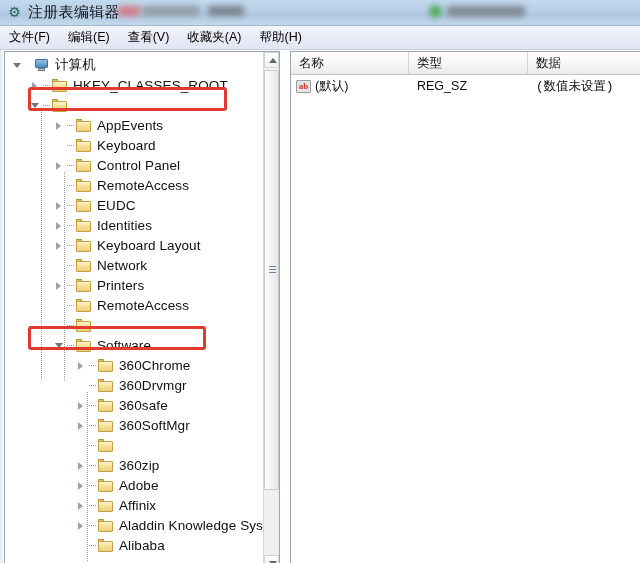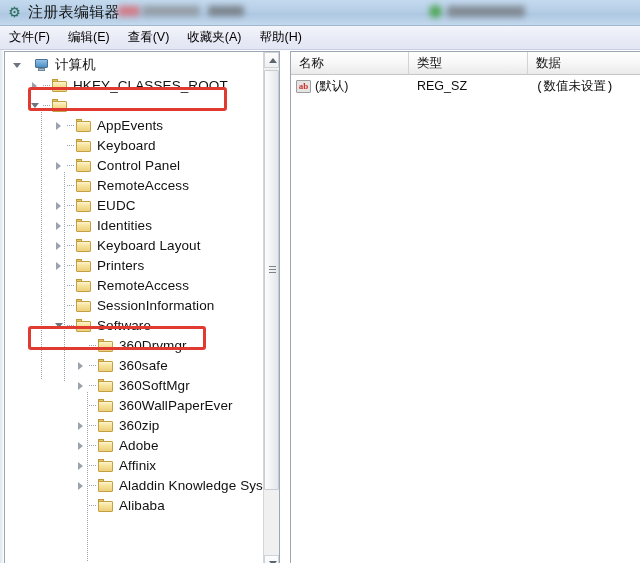--- a/index.html
+++ b/index.html
@@ -441,44 +441,55 @@
           <div class="folder"></div>
           <span class="label">Identities</span>
         </div>
         <div class="row lvl2">
           <div class="twisty collapsed"></div>
           <div class="dots"></div>
           <div class="folder"></div>
           <span class="label">Keyboard Layout</span>
         </div>
         <div class="row lvl2">
+          <div class="twisty none"></div>
+          <div class="dots"></div>
+          <div class="folder"></div>
+          <span class="label">Network</span>
+        </div>
+        <div class="row lvl2">
           <div class="twisty collapsed"></div>
           <div class="dots"></div>
           <div class="folder"></div>
           <span class="label">Printers</span>
         </div>
         <div class="row lvl2">
           <div class="twisty none"></div>
           <div class="dots"></div>
           <div class="folder"></div>
           <span class="label">RemoteAccess</span>
         </div>
         <div class="row lvl2">
           <div class="twisty none"></div>
           <div class="dots"></div>
           <div class="folder"></div>
-          <span class="label">SessionInformation</span>
         </div>
         <div class="row lvl2">
           <div class="twisty expanded"></div>
           <div class="dots"></div>
           <div class="folder"></div>
           <span class="label">Software</span>
         </div>
         <div class="row lvl3">
+          <div class="twisty collapsed"></div>
+          <div class="dots"></div>
+          <div class="folder"></div>
+          <span class="label">360Chrome</span>
+        </div>
+        <div class="row lvl3">
           <div class="twisty none"></div>
           <div class="dots"></div>
           <div class="folder"></div>
           <span class="label">360Drvmgr</span>
         </div>
         <div class="row lvl3">
           <div class="twisty collapsed"></div>
           <div class="dots"></div>
           <div class="folder"></div>
           <span class="label">360safe</span>
@@ -486,21 +497,20 @@
         <div class="row lvl3">
           <div class="twisty collapsed"></div>
           <div class="dots"></div>
           <div class="folder"></div>
           <span class="label">360SoftMgr</span>
         </div>
         <div class="row lvl3">
           <div class="twisty none"></div>
           <div class="dots"></div>
           <div class="folder"></div>
-          <span class="label">360WallPaperEver</span>
         </div>
         <div class="row lvl3">
           <div class="twisty collapsed"></div>
           <div class="dots"></div>
           <div class="folder"></div>
           <span class="label">360zip</span>
         </div>
         <div class="row lvl3">
           <div class="twisty collapsed"></div>
           <div class="dots"></div>

